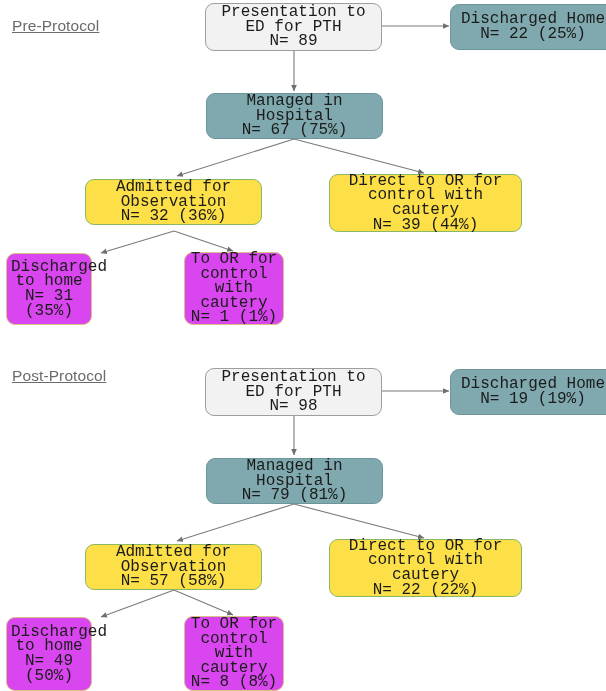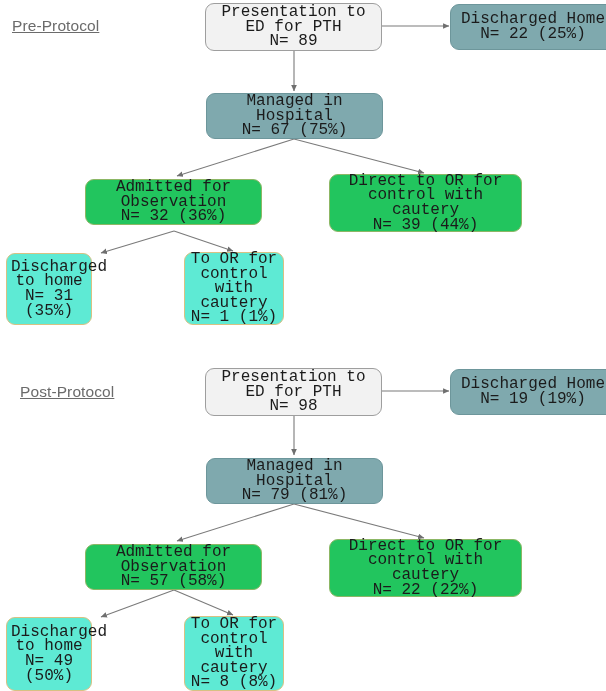--- a/index.html
+++ b/index.html
@@ -30,22 +30,22 @@
     font-size:16px;
     line-height:14.6px;
     padding:2px 4px;
     border:1px solid #9a9a9a;
     font-family:Liberation Mono, monospace;
   }
   .node .txt{display:block;width:100%;white-space:pre-line;}
 
   .n-white{background:#f2f2f2;border-color:#9e9e9e;}
   .n-teal{background:#7fa9ae;border-color:#6d969b;}
-  .n-green{background:#22c55e;border-color:#8cb765;}
-  .n-yellow{background:#5eead4;border-color:#d8c183;}
+  .n-green{background:#fde047;border-color:#8cb765;}
+  .n-yellow{background:#d946ef;border-color:#d8c183;}
 </style>
 </head>
 <body>
 
 <div id="canvas">
 
   <svg class="edges" viewBox="0 0 606 691" xmlns="http://www.w3.org/2000/svg">
     <defs>
       <marker id="ah" markerWidth="7" markerHeight="7" refX="5.4" refY="2.6" orient="auto" markerUnits="strokeWidth">
         <path d="M0,0 L5.6,2.6 L0,5.2 z" fill="#6f6f6f"></path>
@@ -104,21 +104,21 @@
 (35%)</span>
   </div>
 
   <div class="node n-yellow" style="left:184px;top:252px;width:100px;height:73px;">
     <span class="txt">To OR for
 control with
 cautery
 N= 1 (1%)</span>
   </div>
 
-  <div class="section-label" style="left:12px;top:383px;margin-left:8px;">Post-Protocol</div>
+  <div class="section-label" style="left:12px;top:367px;">Post-Protocol</div>
 
   <div class="node n-white" style="left:205px;top:368px;width:177px;height:48px;">
     <span class="txt">Presentation to ED for PTH
 N= 98</span>
   </div>
 
   <div class="node n-teal" style="left:450px;top:369px;width:166px;height:46px;">
     <span class="txt">Discharged Home
 N= 19 (19%)</span>
   </div>

